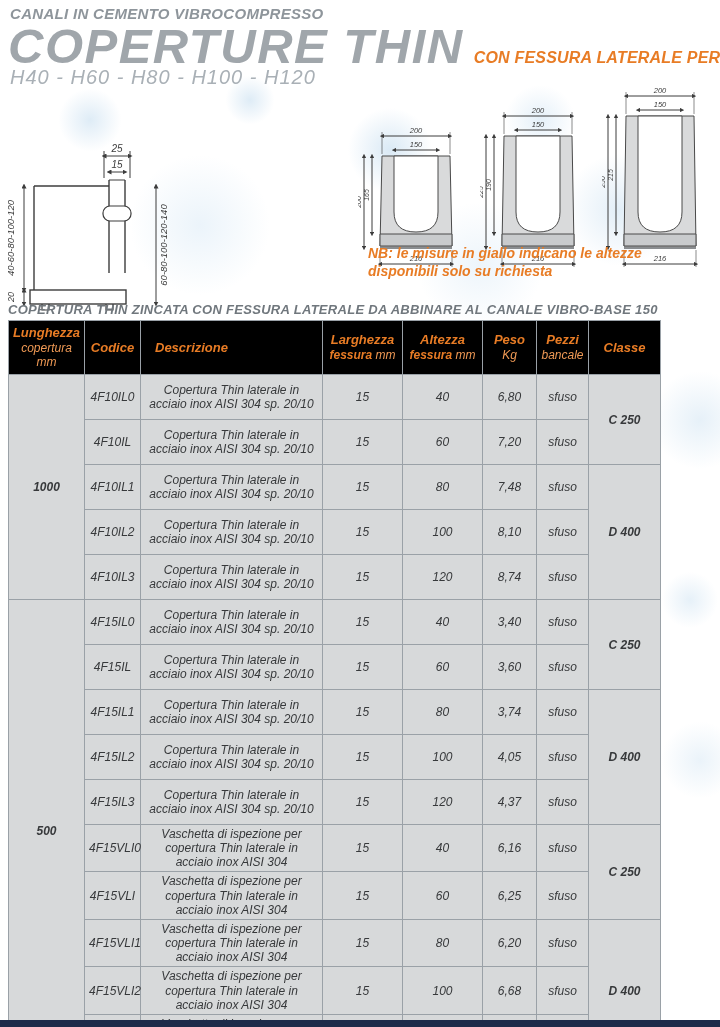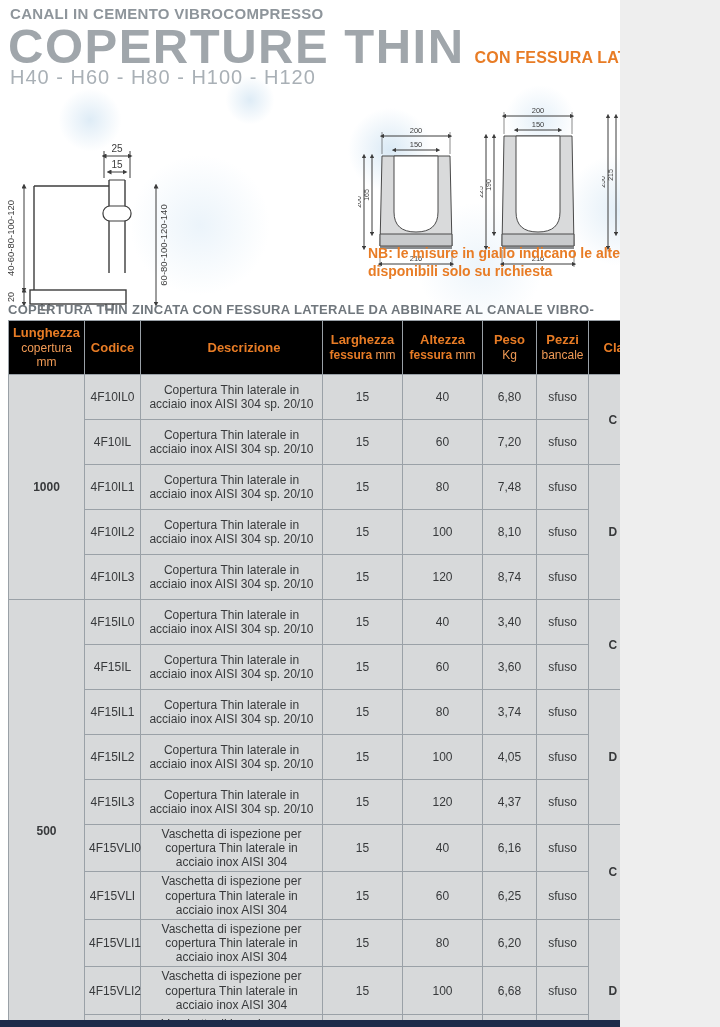--- a/index.html
+++ b/index.html
@@ -1,17 +1,17 @@
 <!DOCTYPE html>
 <html><head>
 <meta charset="utf-8">
 <style>
   html,body{margin:0;padding:0;background:#eee;}
-  .page{position:relative;width:620px;height:1027px;background:#ffffff;overflow:hidden;
-        font-family:"Liberation Sans",sans-serif;}
+  .page{position:relative;width:720px;height:1027px;background:#ffffff;overflow:hidden;
+        font-family:"Liberation Sans",sans-serif;font-style:italic;}
   .watermark{position:absolute;inset:0;z-index:0;pointer-events:none;background-image:
     radial-gradient(circle 60px at 390px 150px, rgba(173,207,233,.45), rgba(173,207,233,0) 70%),
     radial-gradient(circle 45px at 90px 120px, rgba(173,207,233,.40), rgba(173,207,233,0) 70%),
     radial-gradient(circle 80px at 620px 210px, rgba(173,207,233,.35), rgba(173,207,233,0) 70%),
     radial-gradient(circle 35px at 250px 100px, rgba(173,207,233,.40), rgba(173,207,233,0) 70%),
     radial-gradient(circle 50px at 540px 120px, rgba(180,212,238,.35), rgba(180,212,238,0) 70%),
     radial-gradient(circle 100px at 200px 225px, rgba(190,218,240,.30), rgba(190,218,240,0) 70%),
     radial-gradient(circle 90px at 480px 265px, rgba(190,218,240,.28), rgba(190,218,240,0) 70%),
     radial-gradient(circle 70px at 700px 420px, rgba(173,207,233,.30), rgba(173,207,233,0) 70%),
     radial-gradient(circle 40px at 690px 600px, rgba(173,207,233,.30), rgba(173,207,233,0) 70%),
@@ -33,21 +33,21 @@
 
   
   .table-title{left:8px;top:302px;font-size:13px;font-weight:bold;color:#70777d;letter-spacing:.3px;}
   .table-wrap{left:8px;top:320px;}
   table.cat{border-collapse:collapse;table-layout:fixed;width:652px;}
   table.cat th,table.cat td{border:1px solid #9aa1a7;}
   table.cat thead th{background:#000000;padding:4px 2px 5px;vertical-align:middle;}
   .th-main{font-size:13px;font-weight:bold;color:#e87c25;}
   .th-sub{font-size:12px;font-weight:normal;color:#f09a55;margin-top:1px;}
   .th-sub b{color:#e87c25;}
-  th.al,.th-left{text-align:center;padding-left:7px !important;margin-left:13px;}
+  th.al,.th-left{text-align:left;padding-left:7px !important;}
   table.cat tbody td{background:#d7d9da;font-size:12px;color:#37393b;text-align:center;vertical-align:middle;padding:2px 4px;height:40px;}
   td.desc{text-align:left;font-size:11.5px;line-height:1.18;padding-left:7px;}
   td.len{font-weight:bold;font-size:14.5px;color:#2c2f31;}
   td.classe{font-weight:bold;font-size:13px;color:#2c2f31;}
 
   .footer-bar{left:0;bottom:0;width:720px;height:7px;}
 </style>
 </head>
 <body>
 

